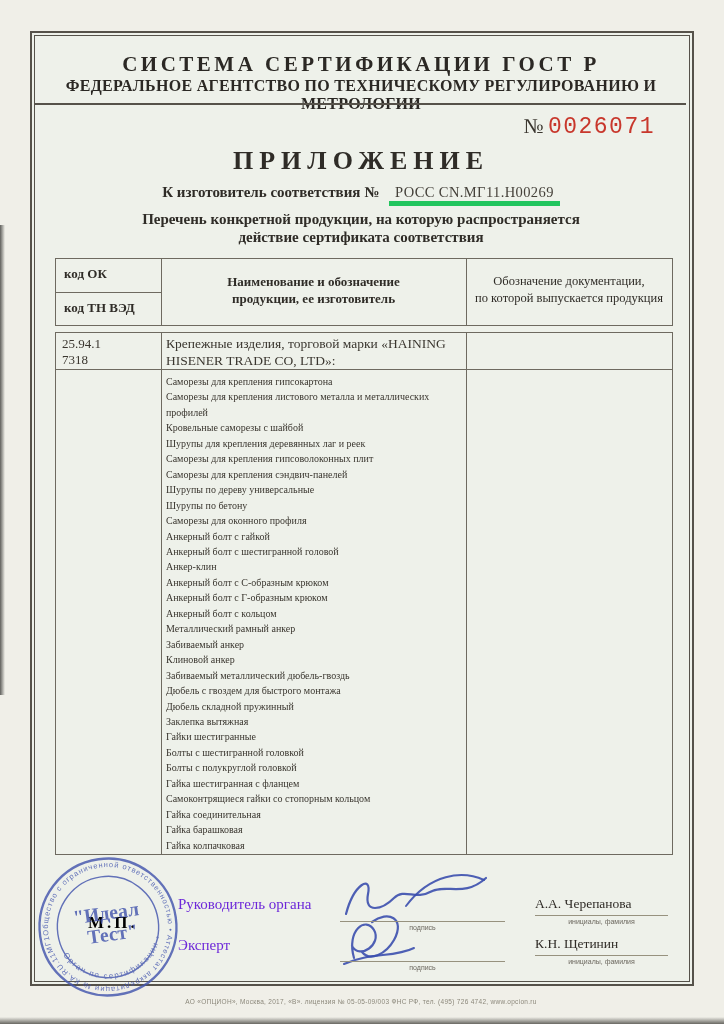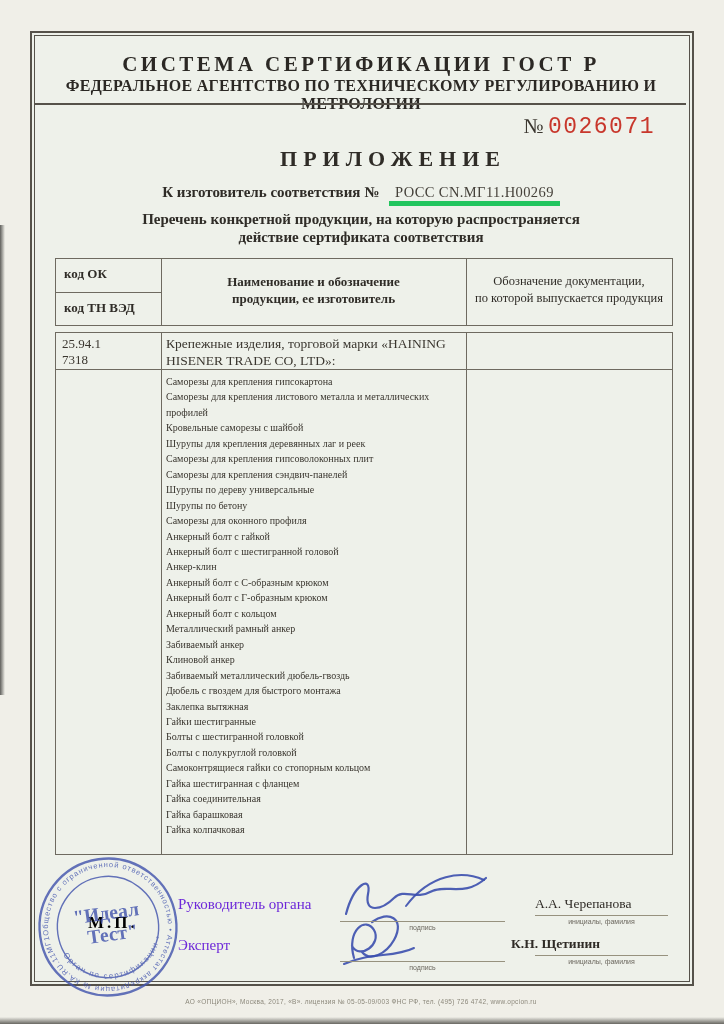--- a/index.html
+++ b/index.html
@@ -22,21 +22,21 @@
   
   .title1{position:absolute;top:44px;left:30px;width:662px;text-align:center;
     font-size:21px;font-weight:bold;letter-spacing:3.5px;color:#2b2824;margin-top:8px;}
   .title2{position:absolute;top:77px;left:30px;width:662px;text-align:center;
     font-size:16px;font-weight:bold;letter-spacing:.3px;color:#2b2824;}
   .header-rule{position:absolute;left:34px;top:103px;width:652px;height:2px;background:#56524a;}
   .serial{position:absolute;top:114px;left:0;width:655px;text-align:right;white-space:nowrap;}
   .serial .mark{font-size:21px;color:#3a362f;}
   .serial .num{font-family:"Liberation Mono", monospace;font-size:23px;color:#c8372c;letter-spacing:1.5px;}
   .doc-title{position:absolute;top:146px;left:30px;width:662px;text-align:center;
-    font-size:22px;font-weight:bold;letter-spacing:6px;padding-left:32px;}
+    font-size:26px;font-weight:bold;letter-spacing:6px;}
   .cert-line{position:absolute;top:184px;left:30px;width:662px;text-align:center;font-size:15px;}
   .cert-line .lbl{font-weight:bold;}
   .cert-line .num{font-size:14.5px;color:#45413a;border-bottom:5px solid #22c55e;
     padding:0 6px 1px 6px;margin-left:6px;letter-spacing:.4px;}
   .subtitle{position:absolute;top:211px;left:30px;width:662px;text-align:center;
     font-size:15px;font-weight:bold;line-height:17.5px;}
   
   .thead{position:absolute;left:55px;top:258px;width:616px;height:66px;
     border:1px solid #6e6a60;}
   .tbody{position:absolute;left:55px;top:332px;width:616px;height:521px;
@@ -65,21 +65,21 @@
   .n1{left:535px;top:915px;width:133px;}
   .n2{left:535px;top:955px;width:133px;}
   .cap{position:absolute;font-family:"Liberation Sans", sans-serif;font-size:7px;
     color:#6d6960;text-align:center;}
   .c1{left:340px;top:924px;width:165px;}
   .c2{left:340px;top:964px;width:165px;}
   .c3{left:535px;top:918px;width:133px;}
   .c4{left:535px;top:958px;width:133px;}
   .name{position:absolute;font-size:13.5px;text-align:left;color:#2f2b26;}
   .nm1{left:535px;top:896px;width:133px;}
-  .nm2{left:511px;top:936px;width:133px;font-weight:bold;}
+  .nm2{left:535px;top:936px;width:133px;}
   .sig-svg{position:absolute;pointer-events:none;}
   .sg1{left:336px;top:870px;}
   .sg2{left:336px;top:908px;}
   
   .mp{position:absolute;left:88px;top:913px;font-size:17px;letter-spacing:3px;
     color:#000000;z-index:1;font-weight:bold;}
   .stamp{position:absolute;left:33px;top:852px;width:150px;height:150px;z-index:2;
     transform:rotate(-8deg);opacity:.82;}
   
   .footer{position:absolute;left:30px;top:998px;width:662px;text-align:center;
@@ -157,26 +157,27 @@
         <div class="product-item">Анкерный болт с шестигранной головой</div>
         <div class="product-item">Анкер-клин</div>
         <div class="product-item">Анкерный болт с С-образным крюком</div>
         <div class="product-item">Анкерный болт с Г-образным крюком</div>
         <div class="product-item">Анкерный болт с кольцом</div>
         <div class="product-item">Металлический рамный анкер</div>
         <div class="product-item">Забиваемый анкер</div>
         <div class="product-item">Клиновой анкер</div>
         <div class="product-item">Забиваемый металлический дюбель-гвоздь</div>
         <div class="product-item">Дюбель с гвоздем для быстрого монтажа</div>
+        <div class="product-item">Дюбель складной пружинный</div>
         <div class="product-item">Заклепка вытяжная</div>
         <div class="product-item">Гайки шестигранные</div>
         <div class="product-item">Болты с шестигранной головкой</div>
         <div class="product-item">Болты с полукруглой головкой</div>
+        <div class="product-item">Гайка шестигранная с фланцем</div>
         <div class="product-item">Самоконтрящиеся гайки со стопорным кольцом</div>
-        <div class="product-item">Гайка шестигранная с фланцем</div>
         <div class="product-item">Гайка соединительная</div>
         <div class="product-item">Гайка барашковая</div>
         <div class="product-item">Гайка колпачковая</div>
       </div>
   </div>
 
   <div class="mp">М.П.</div>
 
   <svg class="stamp" viewBox="0 0 160 160">
     <defs>

